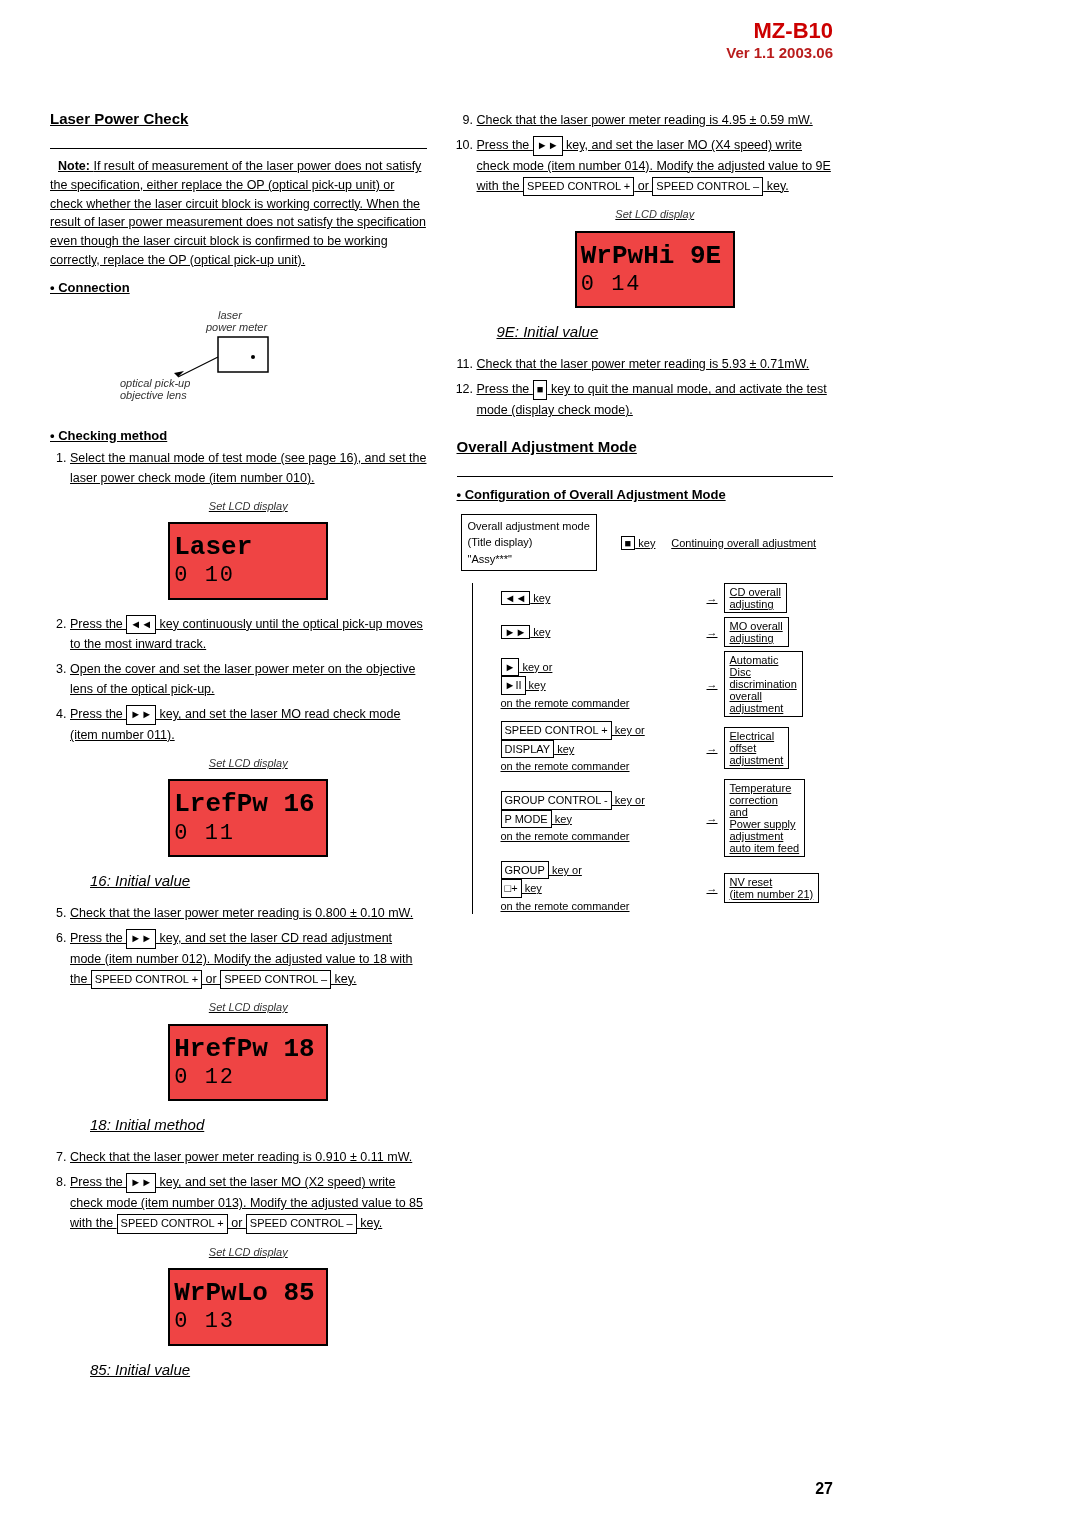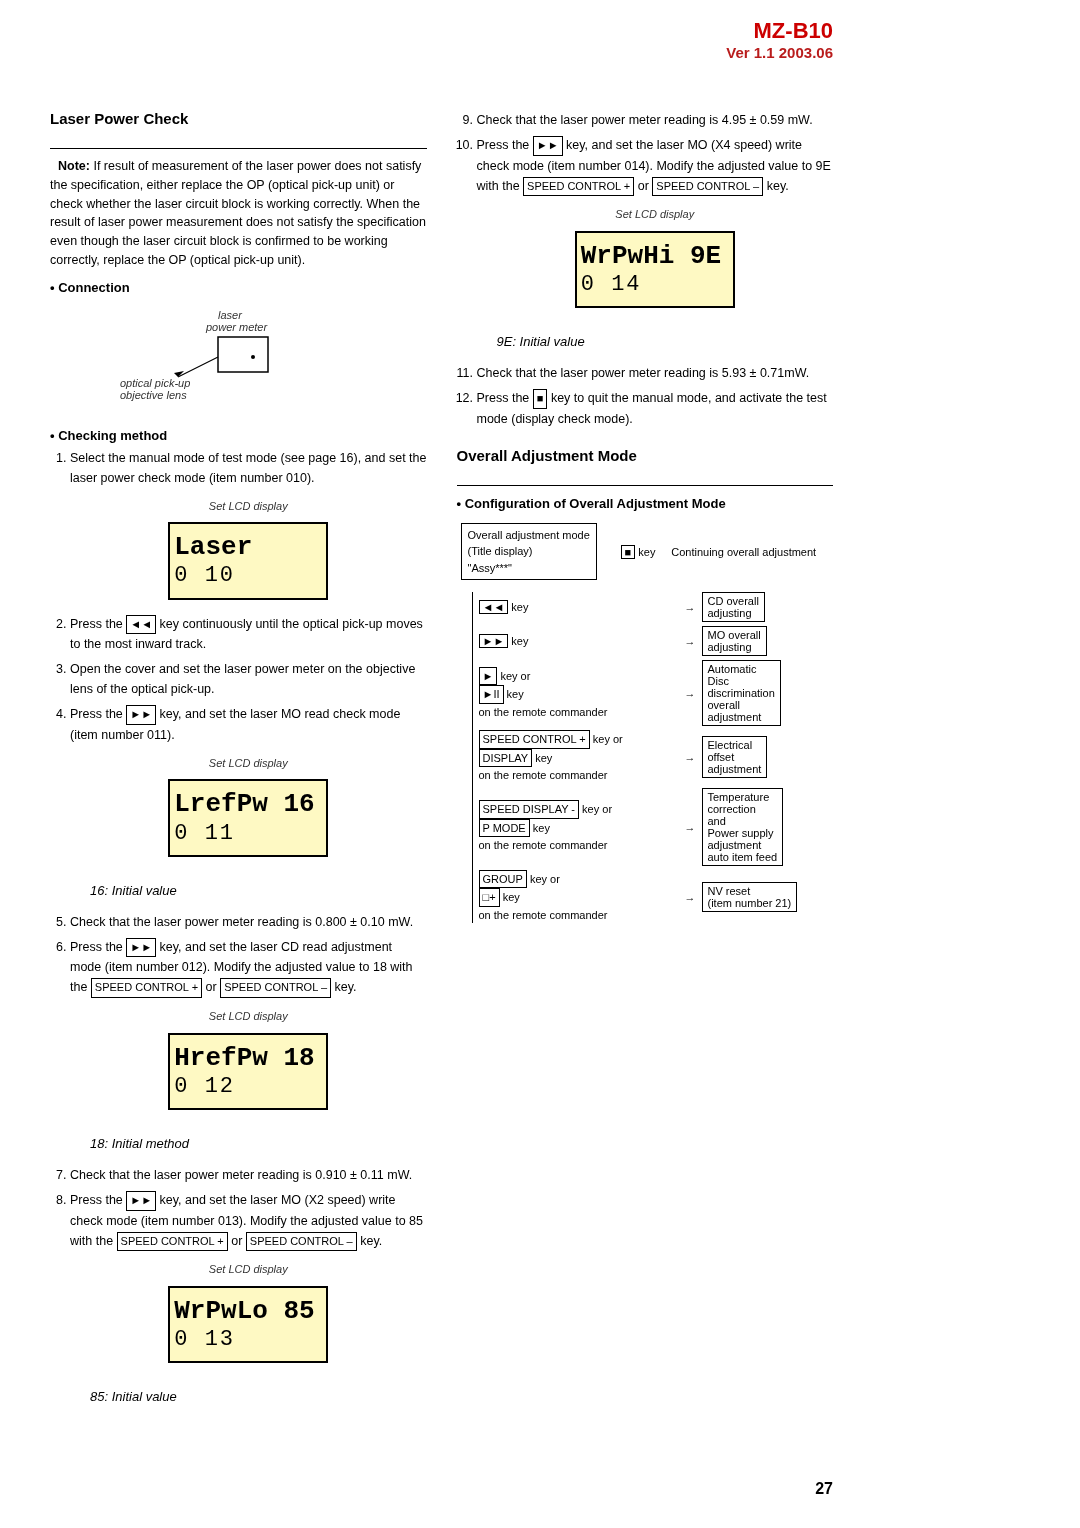--- a/index.html
+++ b/index.html
@@ -10,20 +10,21 @@
       font-family: Arial, Helvetica, sans-serif;
       font-size: 13px;
       color: #000;
       position: relative;
     }
     .page-container {
       width: 883px;
       min-height: 1528px;
       padding: 40px 50px 40px 50px;
       position: relative;
+      text-decoration: underline;
     }
     
     .header {
       position: absolute;
       top: 18px;
       right: 50px;
       text-align: right;
     }
     .header-model {
       font-size: 22px;
@@ -96,43 +97,43 @@
     }
     .diagram-label {
       font-size: 11px;
       font-style: italic;
       color: #333;
       margin-bottom: 3px;
     }
     
     .lcd-box {
       border: 2px solid #000;
-      background: #fef9c3;
+      background: #ef4444;
       display: inline-block;
       padding: 8px 4px;
       margin: 4px auto;
       min-width: 160px;
       text-align: left;
     }
     .lcd-row1 {
       font-size: 26px;
       font-weight: bold;
       font-family: 'Courier New', monospace;
       line-height: 1.2;
     }
     .lcd-row2 {
       font-size: 22px;
       font-family: 'Courier New', monospace;
       line-height: 1.2;
       letter-spacing: 2px;
     }
     .initial-value-label {
-      font-size: 13px;
+      font-size: 15px;
       font-style: italic;
-      margin-top: 20px;
+      margin-top: 8px;
       text-align: left;
       display: block;
       margin-left: 20px;
     }
     
     .key-btn {
       border: 1px solid #000;
       padding: 0 3px;
       font-size: 11px;
       display: inline-block;
@@ -311,21 +312,21 @@
             </td>
             <td style="padding-left:8px; font-size:11px;">
               Continuing overall adjustment
             </td>
           </tr>
         </tbody>
           </table>
 
         <div style="margin-top:10px; margin-left:10px; font-size:11px;">
 
-          <div style="border-left:1px solid #000; padding-left:6px; margin-left:5px;">
+          <div style="border-left:1px solid #000; padding-left:28px; margin-left:5px;">
 
             <div style="display:flex; align-items:center; margin:4px 0;">
               <div style="width:200px;">
                 <span class="key-btn">◄◄</span> key
               </div>
               <span style="margin:0 6px;">→</span>
               <div class="right-box">CD overall<br>adjusting</div>
             </div>
 
             <div style="display:flex; align-items:center; margin:4px 0;">
@@ -351,21 +352,21 @@
                 <span class="key-btn">SPEED CONTROL +</span> key or<br>
                 <span class="key-btn">DISPLAY</span> key<br>
                 on the remote commander
               </div>
               <span style="margin:0 6px;">→</span>
               <div class="right-box">Electrical<br>offset<br>adjustment</div>
             </div>
 
             <div style="display:flex; align-items:center; margin:4px 0;">
               <div style="width:200px; line-height:1.5;">
-                <span class="key-btn">SPEED DISPLAY -</span> key or<br>
+                <span class="key-btn">GROUP CONTROL -</span> key or<br>
                 <span class="key-btn">P MODE</span> key<br>
                 on the remote commander
               </div>
               <span style="margin:0 6px;">→</span>
               <div class="right-box">Temperature<br>correction<br>and<br>Power supply<br>adjustment<br>auto item feed</div>
             </div>
 
             <div style="display:flex; align-items:center; margin:4px 0;">
               <div style="width:200px; line-height:1.5;">
                 <span class="key-btn">GROUP</span> key or<br>

